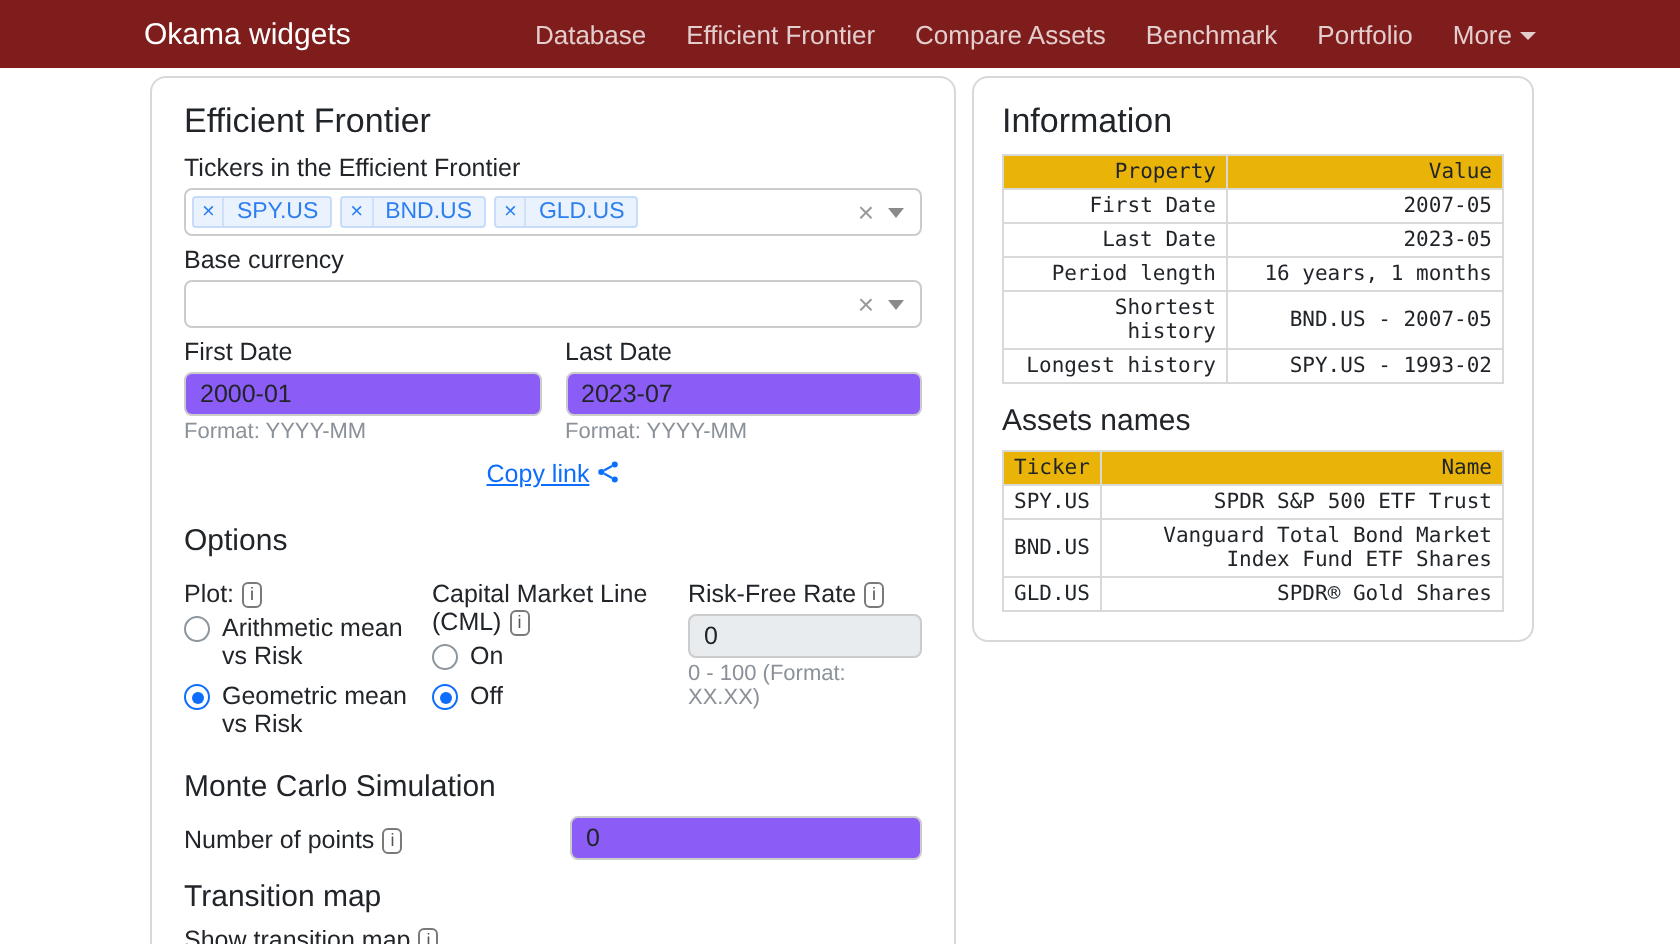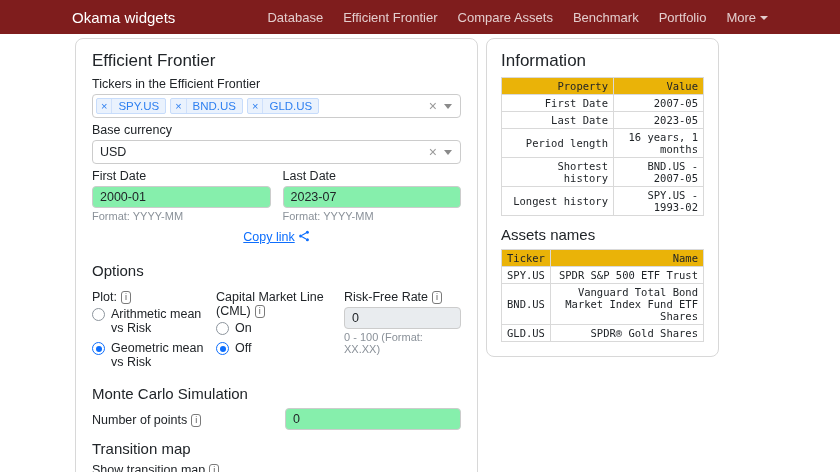--- a/index.html
+++ b/index.html
@@ -15,42 +15,42 @@
   }
   .brand { color:#ffffff; font-size:15px; text-decoration:none; }
   .nav-links { display:flex; align-items:center; gap:20px; }
   .nav-link { color:rgba(255,255,255,0.78); font-size:13px; text-decoration:none; white-space:nowrap; }
   .nav-caret { display:inline-block; margin-left:4px; border-left:4px solid transparent;
     border-right:4px solid transparent; border-top:4px solid rgba(255,255,255,0.78); vertical-align:middle; }
   
   .main { display:flex; align-items:flex-start; gap:8px; padding:4px 0 0 75px; }
   .card { border:1px solid #d8d8d8; border-radius:8px; background:#fff; }
   .card-left  { width:403px; padding:12px 16px 16px; }
-  .card-right { width:233px; padding:12px 14px 14px; }
+  .card-right { width:281px; padding:12px 14px 14px; }
   
   .h1 { font-size:17px; font-weight:500; margin:0 0 6px; }
   .h2 { font-size:15px; font-weight:500; margin:10px 0 6px; }
   .label { font-size:12.5px; margin:5px 0 3px; }
   .hint { font-size:11px; color:#8a9199; margin-top:2px; }
   
   .select { border:1px solid #cccccc; border-radius:4px; display:flex; align-items:center;
     padding:2px 6px 2px 3px; min-height:24px; background:#fff; cursor:pointer; }
   .chips { display:flex; gap:4px; flex:1; flex-wrap:wrap; }
   .chip { display:flex; align-items:center; background:#eaf2fd; border:1px solid #c7dcfb;
     border-radius:2px; color:#2d7ff0; font-size:11.5px; }
   .chip-x { padding:1px 4px; border-right:1px solid #cfe0fb; font-size:11px; cursor:pointer; }
   .chip-label { padding:1px 6px; white-space:nowrap; }
   .sel-value { font-size:12.5px; padding-left:4px; flex:1; }
   .sel-controls { display:flex; align-items:center; gap:7px; color:#999; margin-left:auto; padding-right:2px; }
   .clear-x { font-size:14px; line-height:1; cursor:pointer; }
   .caret-down { border-left:4px solid transparent; border-right:4px solid transparent;
     border-top:5px solid #8a8a8a; cursor:pointer; }
   
   .input { border:1px solid #cccccc; border-radius:4px; height:22px; font-size:12.5px;
-    padding:0 7px; width:100%; font-family:inherit; color:#212529; background:#86efac; }
+    padding:0 7px; width:100%; font-family:inherit; color:#212529; background:#8b5cf6; }
   .input.disabled { background:#e9ecef; }
   .row2 { display:grid; grid-template-columns:1fr 1fr; column-gap:12px; }
   
   .copy { display:block; text-align:center; color:#0d6efd; font-size:12.5px;
     margin:8px 0 18px; text-decoration:underline; }
   .copy svg { vertical-align:-1px; margin-left:3px; }
   
   .opts { display:grid; grid-template-columns:116px 120px 1fr; column-gap:8px; }
   .radio { display:flex; align-items:flex-start; gap:6px; font-size:12.5px; margin:0 0 6px; cursor:pointer; }
   .rdot { width:13px; height:13px; border-radius:50%; border:1px solid #8d959d; background:#fff;
@@ -107,21 +107,20 @@
         </span>
       </div>
       <div class="sel-controls">
         <span class="clear-x">×</span>
         <span class="caret-down"></span>
       </div>
     </div>
 
     <div class="label">Base currency</div>
     <div class="select">
-      <span class="sel-value">USD</span>
       <div class="sel-controls">
         <span class="clear-x">×</span>
         <span class="caret-down"></span>
       </div>
     </div>
 
     <div class="row2">
       <div>
         <div class="label">First Date</div>
         <input class="input" value="2000-01" style="">

